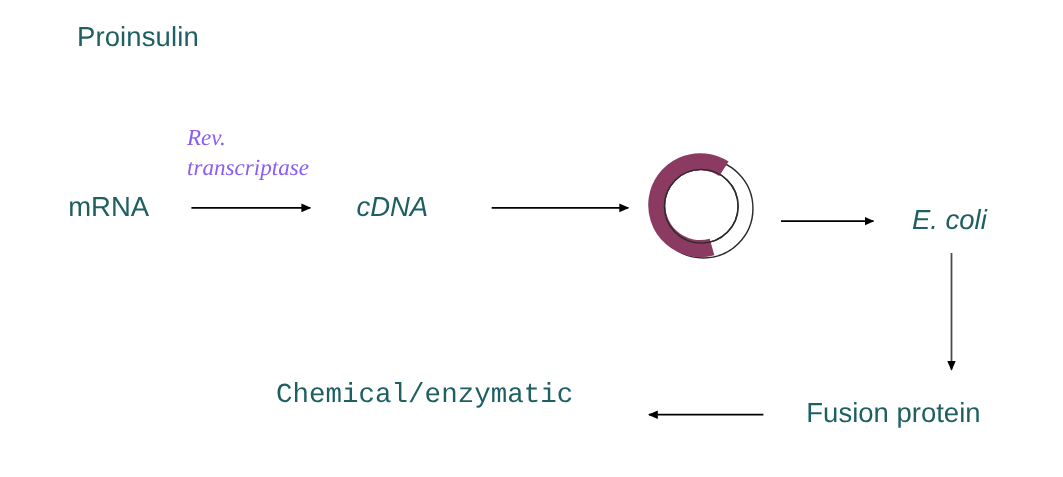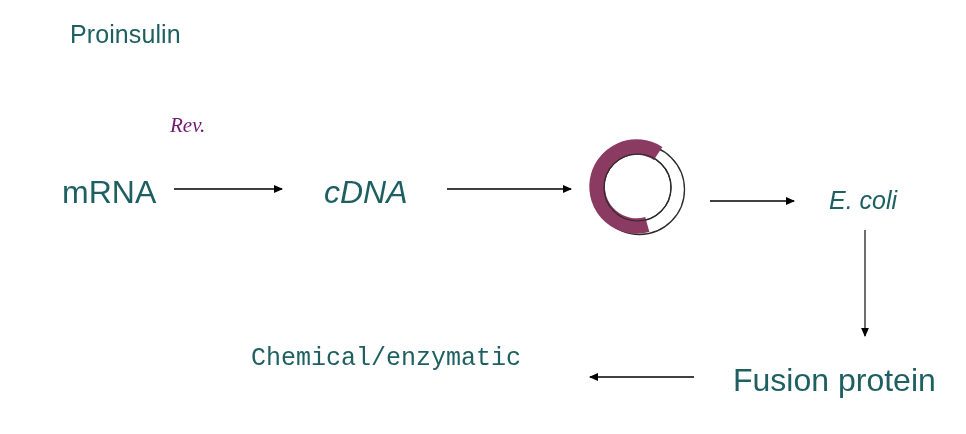--- a/index.html
+++ b/index.html
@@ -23,34 +23,34 @@
     font-family: "Liberation Sans", sans-serif;
     font-weight: 400;
     white-space: pre;
     line-height: 1.18;
   }
   .lbl-title {
     font-size: 25px;
     letter-spacing: .1px;
   }
   .lbl-node {
-    font-size: 32px;
+    font-size: 25px;
   }
   .lbl-node-italic {
     font-size: 25px;
     font-style: italic;
   }
   .lbl-multiline {
     font-size: 25px;
     line-height: 1.22;
     font-family: Liberation Mono, monospace;
   }
   .enzyme {
     position: absolute;
-    color: #701a75;
+    color: #8b5cf6;
     font-family: "Liberation Serif", serif;
     font-style: italic;
     font-size: 21px;
     line-height: 1.28;
     white-space: pre;
   }
   .met {
     position: absolute;
     color: #ff2a1a;
     font-family: "Liberation Serif", serif;
@@ -69,20 +69,21 @@
 </head>
 <body>
 
 <div id="canvas">
 
   <div class="lbl lbl-title" style="left:70px; top:20px;">Proinsulin</div>
 
   <div class="lbl lbl-node" style="left:62px; top:174px;">mRNA</div>
 
   <div class="enzyme" style="left:170px; top:112px;">Rev.</div>
+  <div class="enzyme" style="left:170px; top:139px;">transcriptase</div>
 
   <svg class="arrow-svg" style="left:172px; top:178px;" width="124" height="24">
     <defs>
       <marker id="ah-r1" markerWidth="9" markerHeight="9" refX="8" refY="4.5" orient="auto" markerUnits="userSpaceOnUse">
         <path d="M0,0.6 L9,4.5 L0,8.4 Z" fill="#000000"></path>
       </marker>
     </defs>
     <line x1="2" y1="11" x2="110" y2="11" stroke="#000000" stroke-width="1.6" marker-end="url(#ah-r1)"></line>
   </svg>
 

